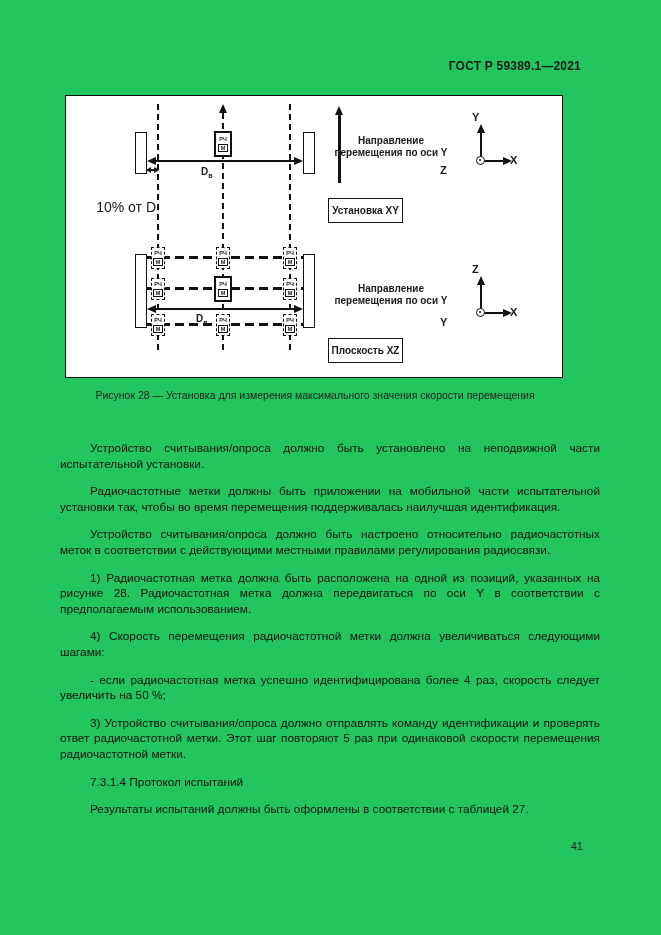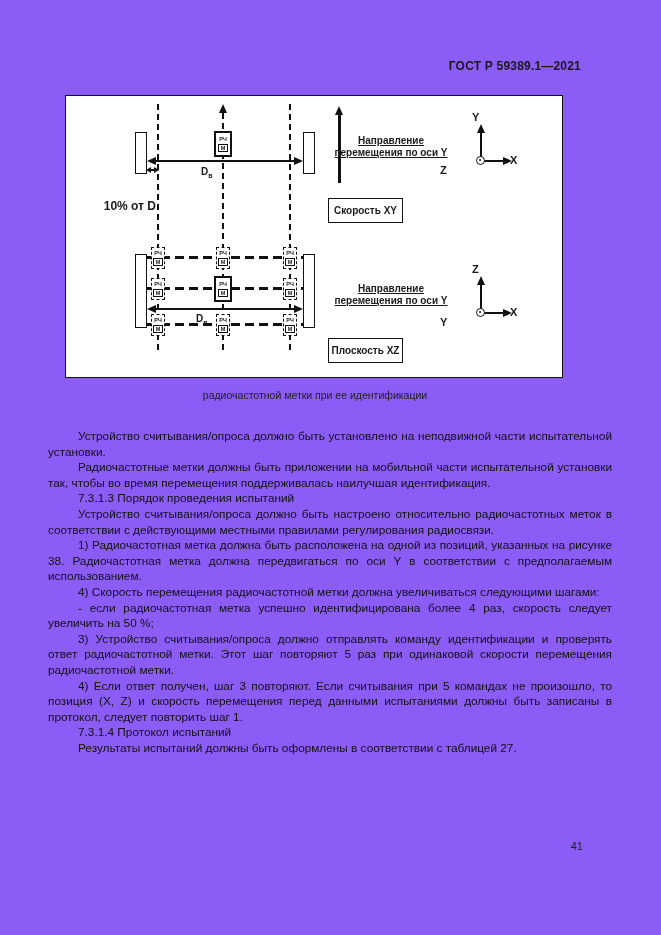--- a/index.html
+++ b/index.html
@@ -1,18 +1,18 @@
 <!DOCTYPE html>
 <html><head>
 <meta charset="utf-8">
 <style>
   * { margin:0; padding:0; box-sizing:border-box; }
   html,body { background:#ffffff; }
   body { font-family:"Liberation Sans", sans-serif; color:#1a1a1a; }
-  .page { position:relative; width:661px; height:935px; background:#8b5cf6; overflow:hidden; }
+  .page { position:relative; width:661px; height:935px; background:#22c55e; overflow:hidden; }
 
   .gost-header { position:absolute; top:59px; right:80px; font-size:12px; font-weight:bold; letter-spacing:.2px; }
 
   
   .figure { position:absolute; left:65px; top:95px; width:498px; height:283px; border:1.5px solid #111; background:#fff; }
   .rect { position:absolute; border:1.5px solid #111; background:#fff; }
   .vdash { position:absolute; width:2px;
            background:repeating-linear-gradient(180deg,#111 0 6px,transparent 6px 10px); }
   .hdash { position:absolute; height:3px;
            background:repeating-linear-gradient(90deg,#111 0 9px,transparent 9px 14px); }
@@ -35,41 +35,41 @@
   .varrow .bar { position:absolute; top:6px; bottom:0; left:4px; width:3px; background:#111; }
   .varrow .tri.up { top:0; left:1px; }
 
   .tag { position:absolute; background:#fff; border:1px dashed #111; display:flex; flex-direction:column;
          align-items:center; justify-content:center; font-size:5.5px; font-weight:bold; line-height:1.15; z-index:3; }
   .tag .m { border:1px solid #111; padding:0 1.5px; margin-top:1px; }
   .tag.solid { border:2px solid #111; z-index:4; }
 
   .dim-label { position:absolute; font-size:10px; font-weight:bold; }
   .dim-label sub { font-size:7px; }
-  .offset-label { position:absolute; font-size:12px; font-weight:bold; text-align:right; }
-  .dir-label { position:absolute; width:140px; text-align:center; font-weight:bold; font-size:10px; line-height:12px;text-decoration:underline; }
+  .offset-label { position:absolute; font-size:14px; font-weight:normal; text-align:right; }
+  .dir-label { position:absolute; width:140px; text-align:center; font-weight:bold; font-size:10px; line-height:12px; }
   .plane-box { position:absolute; width:75px; height:25px; border:1.5px solid #111; background:#fff;
                display:flex; align-items:center; justify-content:center; font-weight:bold; font-size:10px; }
 
   .axes { position:absolute; width:62px; height:48px; }
   .axes .bar-v { position:absolute; left:26px; top:8px; width:2px; height:29px; background:#111; }
   .axes .bar-h { position:absolute; left:27px; top:36px; width:24px; height:2px; background:#111; }
   .axes .tri.up { left:23px; top:0; }
   .axes .tri.right { left:49px; top:33px; }
   .axes .circ { position:absolute; left:22px; top:32px; width:9px; height:9px; border:1.5px solid #111; border-radius:50%; background:#fff; }
   .axes .circ::after { content:""; position:absolute; left:2px; top:2px; width:2px; height:2px; background:#111; border-radius:50%; }
   .axes .lbl { position:absolute; font-size:11px; font-weight:bold; }
   .axes .lbl.up    { left:18px; top:-13px; }
   .axes .lbl.right { left:56px; top:30px; }
   .axes .lbl.side  { left:-14px; top:40px; }
 
   
   .caption { position:absolute; left:65px; top:389px; width:500px; text-align:center; font-size:10.5px; line-height:13px; color:#222; }
   .body-text { position:absolute; left:48px; top:429px; width:564px; font-size:11.8px; line-height:15.6px; text-align:justify; color:#111; }
-  .body-text p { text-indent:30px; margin:0; }
+  .body-text p { text-indent:30px; margin:12px; }
   .page-number { position:absolute; top:840px; right:78px; font-size:11px; color:#222;text-align:right; }
 </style>
 </head>
 <body>
 
 <div class="page">
 
   <div class="gost-header">ГОСТ Р 59389.1—2021</div>
 
   <div class="figure">
@@ -116,21 +116,21 @@
       <i class="bar-v"></i>
         <i class="tri up"></i>
       <i class="bar-h"></i>
         <i class="tri right"></i>
       <i class="circ"></i>
       <span class="lbl up">Y</span>
       <span class="lbl right">X</span>
       <span class="lbl side">Z</span>
     </div>
 
-    <div class="plane-box" style="left:262px; top:102px;">Скорость XY</div>
+    <div class="plane-box" style="left:262px; top:102px;">Установка XY</div>
 
     <div class="vdash" style="left:91px;  top:148px; height:109px;"></div>
     <div class="vdash" style="left:156px; top:148px; height:109px;"></div>
     <div class="vdash" style="left:223px; top:148px; height:109px;"></div>
 
     <div class="rect" style="left:69px;  top:158px; width:12px; height:74px;"></div>
     <div class="rect" style="left:237px; top:158px; width:12px; height:74px;"></div>
 
     <div class="hdash" style="left:81px; top:160px; width:156px;"></div>
     <div class="hdash" style="left:81px; top:191px; width:156px;"></div>
@@ -195,31 +195,29 @@
       <i class="circ"></i>
       <span class="lbl up">Z</span>
       <span class="lbl right">X</span>
       <span class="lbl side">Y</span>
     </div>
 
     <div class="plane-box" style="left:262px; top:242px;">Плоскость XZ</div>
   </div>
 
   <div class="caption">
-    <div>радиочастотной метки при ее идентификации</div>
+    <div>Рисунок 28 — Установка для измерения максимального значения скорости перемещения</div>
   </div>
 
   <div class="body-text">
     <p>Устройство считывания/опроса должно быть установлено на неподвижной части испытательной установки.</p>
     <p>Радиочастотные метки должны быть приложении на мобильной части испытательной установки так, чтобы во время перемещения поддерживалась наилучшая идентификация.</p>
-    <p>7.3.1.3 Порядок проведения испытаний</p>
     <p>Устройство считывания/опроса должно быть настроено относительно радиочастотных меток в соответствии с действующими местными правилами регулирования радиосвязи.</p>
-    <p>1) Радиочастотная метка должна быть расположена на одной из позиций, указанных на рисунке 38. Радиочастотная метка должна передвигаться по оси Y в соответствии с предполагаемым использованием.</p>
+    <p>1) Радиочастотная метка должна быть расположена на одной из позиций, указанных на рисунке 28. Радиочастотная метка должна передвигаться по оси Y в соответствии с предполагаемым использованием.</p>
     <p>4) Скорость перемещения радиочастотной метки должна увеличиваться следующими шагами:</p>
     <p>- если радиочастотная метка успешно идентифицирована более 4 раз, скорость следует увеличить на 50 %;</p>
     <p>3) Устройство считывания/опроса должно отправлять команду идентификации и проверять ответ радиочастотной метки. Этот шаг повторяют 5 раз при одинаковой скорости перемещения радиочастотной метки.</p>
-    <p>4) Если ответ получен, шаг 3 повторяют. Если считывания при 5 командах не произошло, то позиция (X, Z) и скорость перемещения перед данными испытаниями должны быть записаны в протокол, следует повторить шаг 1.</p>
     <p>7.3.1.4 Протокол испытаний</p>
     <p>Результаты испытаний должны быть оформлены в соответствии с таблицей 27.</p>
   </div>
 
   <div class="page-number">41</div>
 </div>
 
 </body></html>

